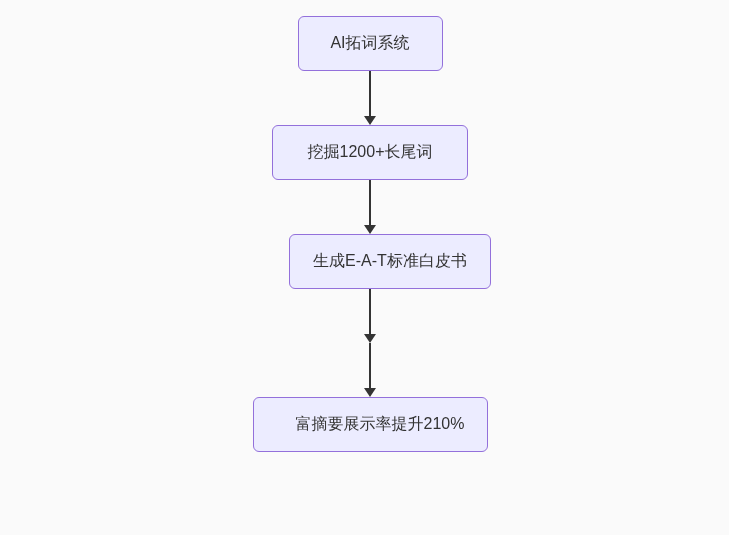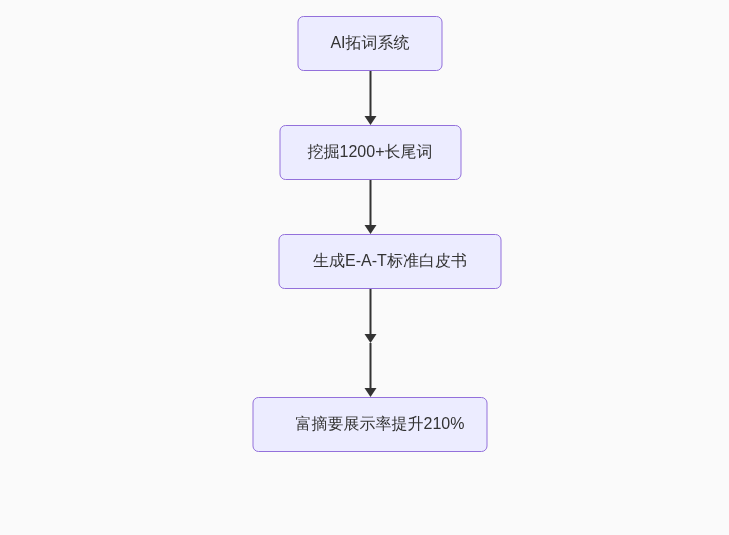--- a/index.html
+++ b/index.html
@@ -38,22 +38,22 @@
     border-radius: 6px;
     color: var(--text);
     font-size: 16px;
     display: flex;
     align-items: center;
     justify-content: center;
     text-align: center;
     white-space: nowrap;
   }
   .node.n1 { width: 145px; }
-  .node.n2 { width: 182px; }
-  .node.n3 { width: 223px; margin-left: 40px; }
+  .node.n2 { width: 196px; }
+  .node.n3 { width: 202px; margin-left: 40px; }
   .node.n4 { width: 215px; }
   .node.n5 { width: 235px; padding-left: 20px; }
   .arrow {
     height: 54px;
     width: 12px;
     display: flex;
     flex-direction: column;
     align-items: center;
   }
   .arrow-line {

